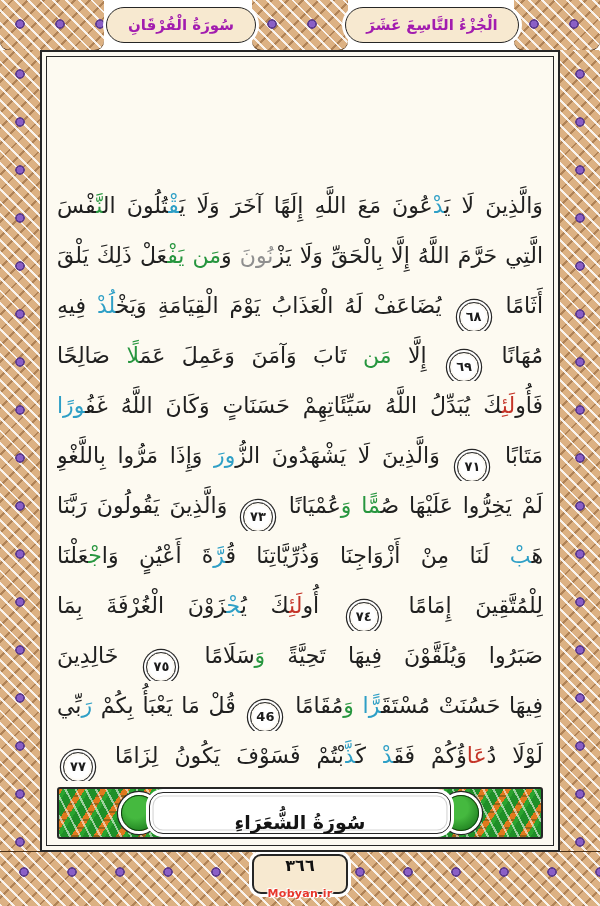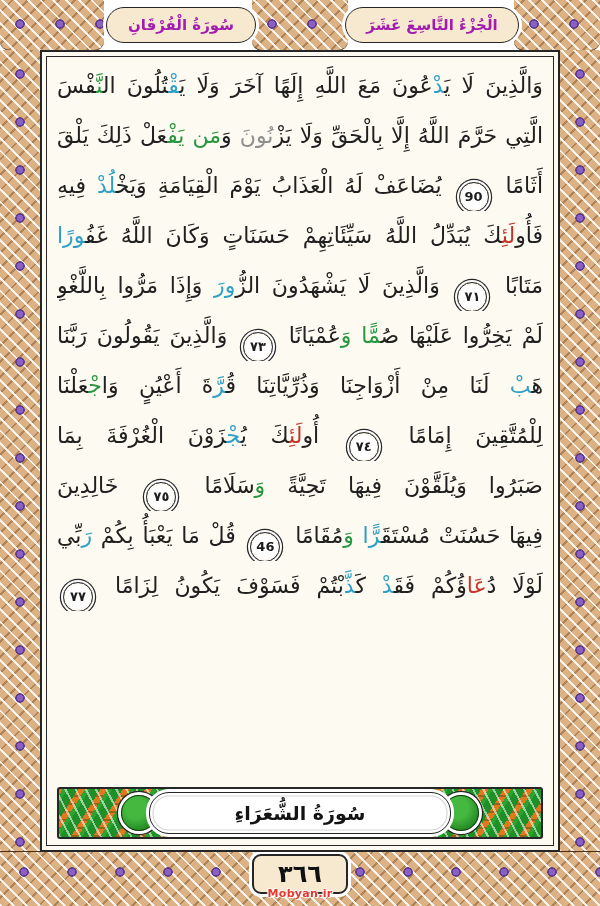--- a/index.html
+++ b/index.html
@@ -46,21 +46,21 @@
   
   #content{
     position:absolute;left:40px;right:40px;top:50px;bottom:54px;
     border:2px solid #262626;background:var(--page);
     box-sizing:border-box;padding:4px;
   }
   #content-inner{
     border:1.2px solid #262626;height:100%;box-sizing:border-box;
     display:flex;flex-direction:column;padding:4px 10px 4px 10px;background:var(--page);
   }
-  #lines{flex:1;display:flex;flex-direction:column;justify-content:flex-start;direction:rtl;}
+  #lines{flex:1;display:flex;flex-direction:column;justify-content:flex-end;direction:rtl;}
   .line{
     height:50px;line-height:50px;font-size:22px;color:var(--ink);
     text-align:justify;text-align-last:justify;direction:rtl;
     white-space:nowrap;overflow:hidden;font-weight:500;
   }
   .c-b{color:var(--blue);} .c-g{color:var(--green);}
   .c-r{color:var(--red);} .c-y{color:var(--gray);}
   .medallion{
     display:inline-flex;align-items:center;justify-content:center;
     width:28px;height:28px;border-radius:50%;
@@ -83,34 +83,34 @@
   .rosette{
     position:absolute;top:50%;transform:translateY(-50%);
     width:34px;height:34px;border-radius:50%;
     background:radial-gradient(circle at 40% 35%, #45b93f 0 35%, #1d7e1e 85%);
     border:1.5px solid #0d3f0d;box-shadow:0 0 0 3px #ffffff,0 0 0 4.2px #262626;
   }
   #rosette-right{right:62px;} #rosette-left{left:62px;}
   #band-cartouche{
     position:absolute;left:50%;top:50%;transform:translate(-50%,-50%);
     width:300px;height:40px;background:#ffffff;
-    border:1.6px solid #262626;border-radius:20px;
+    border:1.6px solid #262626;border-radius:14px;
     box-shadow:0 0 0 3px #ffffff,inset 0 0 0 2.5px #ffffff,inset 0 0 0 3.6px #26262633;
-    display:flex;align-items:center;justify-content:center;
+    display:flex;align-items:flex-end;justify-content:center;
     font-size:19px;font-weight:700;color:#141414;direction:rtl;
   }
 
   
   #page-badge{
     position:absolute;left:50%;bottom:12px;transform:translateX(-50%);
     width:92px;height:36px;background:var(--cart);
     border:2px solid #262626;border-radius:9px;
     box-shadow:0 0 0 3px #ffffff;
-    display:flex;align-items:center;justify-content:center;
-    font-size:24px;font-weight:700;color:#111111;
+    display:flex;align-items:flex-start;justify-content:center;
+    font-size:16px;font-weight:700;color:#111111;
   }
   #watermark{
     position:absolute;left:50%;bottom:6px;transform:translateX(-50%);
     font-size:11px;font-weight:700;color:var(--wm);letter-spacing:.3px;
     text-shadow:0 0 2px #ffffff,0 0 3px #ffffff,1px 1px 0 #ffffff,-1px -1px 0 #ffffff;
   }
 </style>
 </head>
 <body>
 
@@ -134,21 +134,22 @@
       <span>٣٦٦</span>
     </div>
     <div id="watermark">Mobyan.ir</div>
   </div>
 
   <div id="content">
     <div id="content-inner">
       <div id="lines">
           <div class="line"><span>وَالَّذِينَ لَا يَ</span><span class="c-b">دْ</span><span>عُونَ مَعَ اللَّهِ إِلَهًا آخَرَ وَلَا يَ</span><span class="c-b">قْ</span><span>تُلُونَ ال</span><span class="c-g">نَّ</span><span>فْسَ</span></div>
           <div class="line"><span>الَّتِي حَرَّمَ اللَّهُ إِلَّا بِالْحَقِّ وَلَا يَزْ</span><span class="c-y">نُونَ</span><span> وَ</span><span class="c-g">مَن يَفْ</span><span>عَلْ ذَلِكَ يَلْقَ</span></div>
-          <div class="line"><span>أَثَامًا </span><span class="medallion">90</span><span> يُضَاعَفْ لَهُ الْعَذَابُ يَوْمَ الْقِيَامَةِ وَيَخْ</span><span class="c-b">لُدْ</span><span> فِيهِ</span></div>
+          <div class="line"><span>أَثَامًا </span><span class="medallion">٦٨</span><span> يُضَاعَفْ لَهُ الْعَذَابُ يَوْمَ الْقِيَامَةِ وَيَخْ</span><span class="c-b">لُدْ</span><span> فِيهِ</span></div>
+          <div class="line"><span>مُهَانًا </span><span class="medallion">٦٩</span><span> إِلَّا </span><span class="c-g">مَن</span><span> تَابَ وَآمَنَ وَعَمِلَ عَمَ</span><span class="c-g">لًا</span><span> صَالِحًا</span></div>
           <div class="line"><span>فَأُو</span><span class="c-r">لَئِ</span><span>كَ يُبَدِّلُ اللَّهُ سَيِّئَاتِهِمْ حَسَنَاتٍ وَكَانَ اللَّهُ غَفُ</span><span class="c-b">ورًا</span></div>
           <div class="line"><span>مَتَابًا </span><span class="medallion">٧١</span><span> وَالَّذِينَ لَا يَشْهَدُونَ الزُّ</span><span class="c-b">ورَ</span><span> وَإِذَا مَرُّوا بِاللَّغْوِ</span></div>
           <div class="line"><span>لَمْ يَخِرُّوا عَلَيْهَا صُ</span><span class="c-g">مًّا</span><span> </span><span class="c-g">وَ</span><span>عُمْيَانًا </span><span class="medallion">٧٣</span><span> وَالَّذِينَ يَقُولُونَ رَبَّنَا</span></div>
           <div class="line"><span>هَ</span><span class="c-b">بْ</span><span> لَنَا مِنْ أَزْوَاجِنَا وَذُرِّيَّاتِنَا قُ</span><span class="c-b">رَّ</span><span>ةَ أَعْيُنٍ وَا</span><span class="c-g">جْ</span><span>عَلْنَا</span></div>
           <div class="line"><span>لِلْمُتَّقِينَ إِمَامًا </span><span class="medallion">٧٤</span><span> أُو</span><span class="c-r">لَئِ</span><span>كَ يُ</span><span class="c-b">جْ</span><span>زَوْنَ الْغُرْفَةَ بِمَا</span></div>
           <div class="line"><span>صَبَرُوا وَيُلَقَّوْنَ فِيهَا تَحِيَّةً </span><span class="c-g">وَ</span><span>سَلَامًا </span><span class="medallion">٧٥</span><span> خَالِدِينَ</span></div>
           <div class="line"><span>فِيهَا حَسُنَتْ مُسْتَقَ</span><span class="c-b">رًّا</span><span> </span><span class="c-g">وَ</span><span>مُقَامًا </span><span class="medallion">46</span><span> قُلْ مَا يَعْبَأُ بِكُمْ </span><span class="c-b">رَ</span><span>بِّي</span></div>
           <div class="line"><span>لَوْلَا دُ</span><span class="c-r">عَا</span><span>ؤُكُمْ فَقَ</span><span class="c-b">دْ</span><span> كَ</span><span class="c-b">ذَّ</span><span>بْتُمْ فَسَوْفَ يَكُونُ لِزَامًا </span><span class="medallion">٧٧</span></div>
         </div>
 

